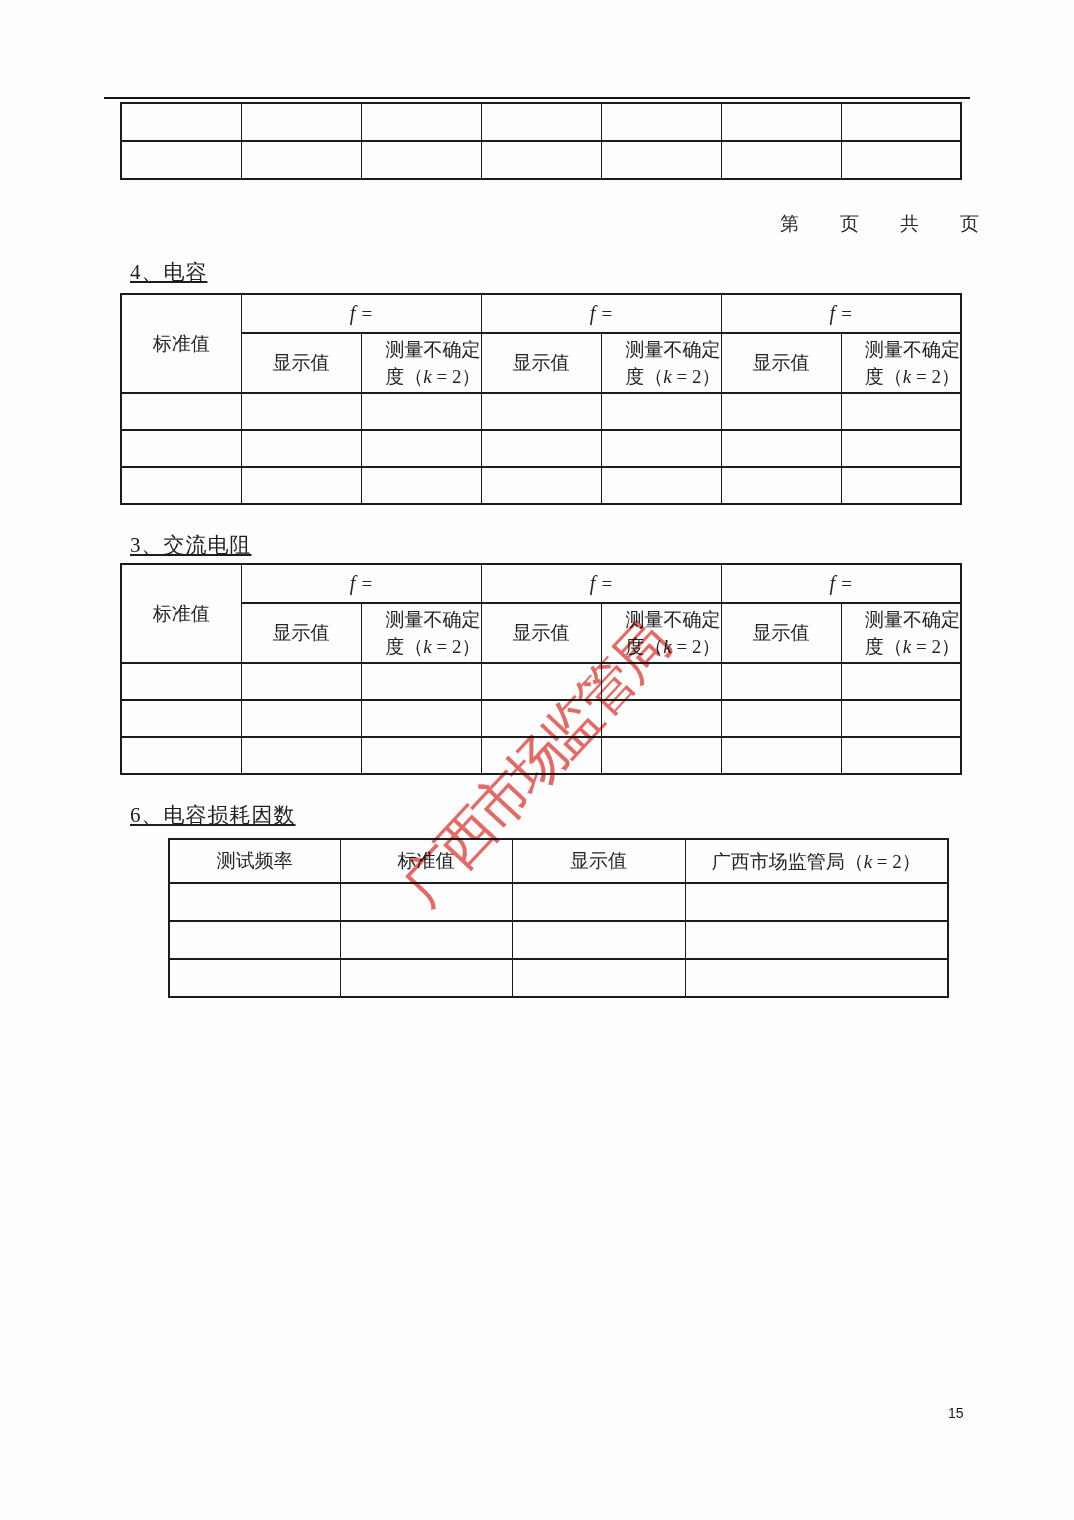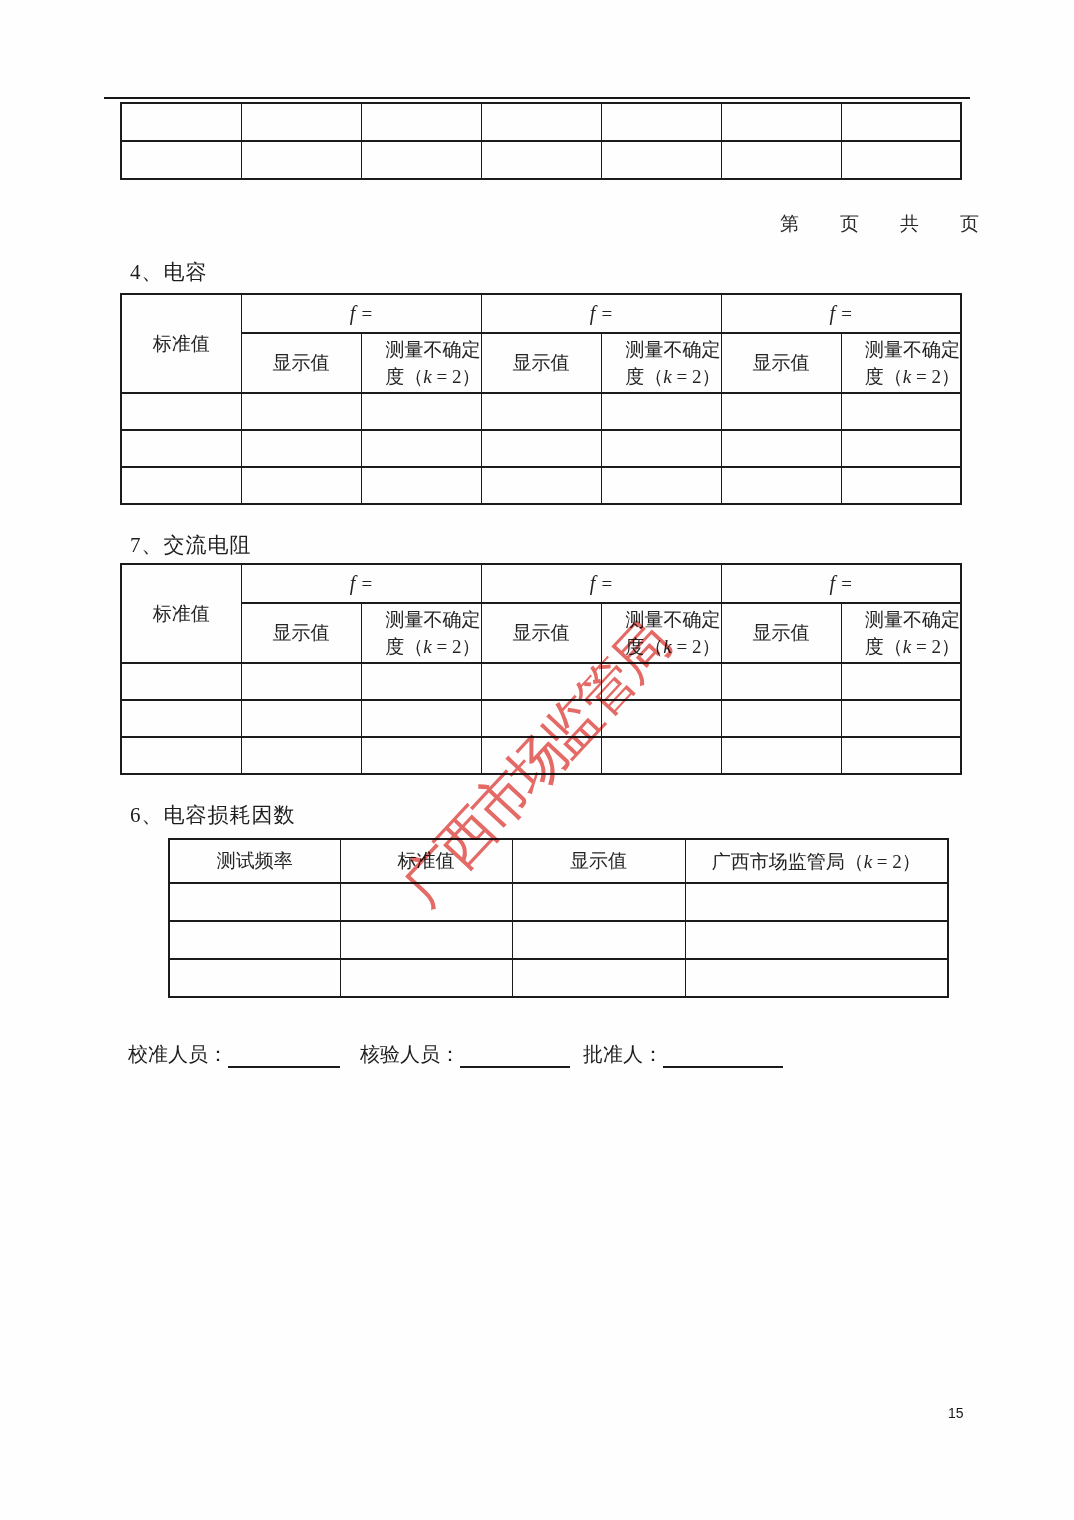--- a/index.html
+++ b/index.html
@@ -19,21 +19,21 @@
     border:1px solid #1b1b1b; border-top-width:2px; border-bottom-width:2px;
     padding:0; text-align:center; vertical-align:middle; font-size:19px; color:#242424;
     overflow:hidden;
   }
   table.grid{ border:2px solid #1b1b1b; }
   .f-cell i{ font-family:"Liberation Serif",serif; font-style:italic; font-size:20px; }
   .f-cell span{ margin-left:6px; }
   .unc{ line-height:27px;text-align:right; }
   .unc i{ font-style:italic; font-family:"Liberation Serif",serif; }
   
-  .sec-title{ position:absolute; left:130px; font-size:21px; color:#1d1d1d; letter-spacing:1px; }
+  .sec-title{ position:absolute; left:130px; font-size:21px; color:#1d1d1d; letter-spacing:1px;text-decoration:underline; }
   
   .page-indicator{ position:absolute; left:780px; top:211px; display:flex; gap:41px; font-size:19px; color:#2a2a2a; }
   
   .signature{ position:absolute; left:128px; top:1041px; font-size:20px; color:#1d1d1d; white-space:nowrap; }
   .sig-line{ display:inline-block; height:20px; border-bottom:2px solid #1b1b1b; vertical-align:bottom; }
   .sig-line.w1{ width:112px; margin-right:15px; }
   .sig-line.w2{ width:110px; margin-right:8px; }
   .sig-line.w3{ width:120px; }
   
   .watermark{
@@ -131,21 +131,21 @@
           <td></td>
           <td></td>
           <td></td>
           <td></td>
           <td></td>
           <td></td>
         </tr>
   </tbody>
     </table>
 
-  <div class="sec-title" style="top:531px;">7、交流电阻</div>
+  <div class="sec-title" style="top:531px;">3、交流电阻</div>
   <table class="grid" style="left:120px; top:563px; width:842px;">
     <tbody>
         <tr style="height:39px;">
       <td rowspan="2">标准值</td>
       <td colspan="2" class="f-cell"><i>f</i><span>=</span></td>
       <td colspan="2" class="f-cell"><i>f</i><span>=</span></td>
       <td colspan="2" class="f-cell"><i>f</i><span>=</span></td>
     </tr>
     <tr style="height:60px;">
       <td>显示值</td>
@@ -220,23 +220,18 @@
         </tr>
     <tr style="height:38px;">
           <td></td>
           <td></td>
           <td></td>
           <td></td>
         </tr>
   </tbody>
     </table>
 
-  <div class="signature">
-    <span>校准人员：</span><span class="sig-line w1"></span>
-    <span>核验人员：</span><span class="sig-line w2"></span>
-    <span>批准人：</span><span class="sig-line w3"></span>
-  </div>
 
   <div class="watermark" style="color: rgb(226, 85, 81);">广西市场监管局</div>
 
   <div class="page-number">15</div>
 
 </div>
 
 </body></html>

